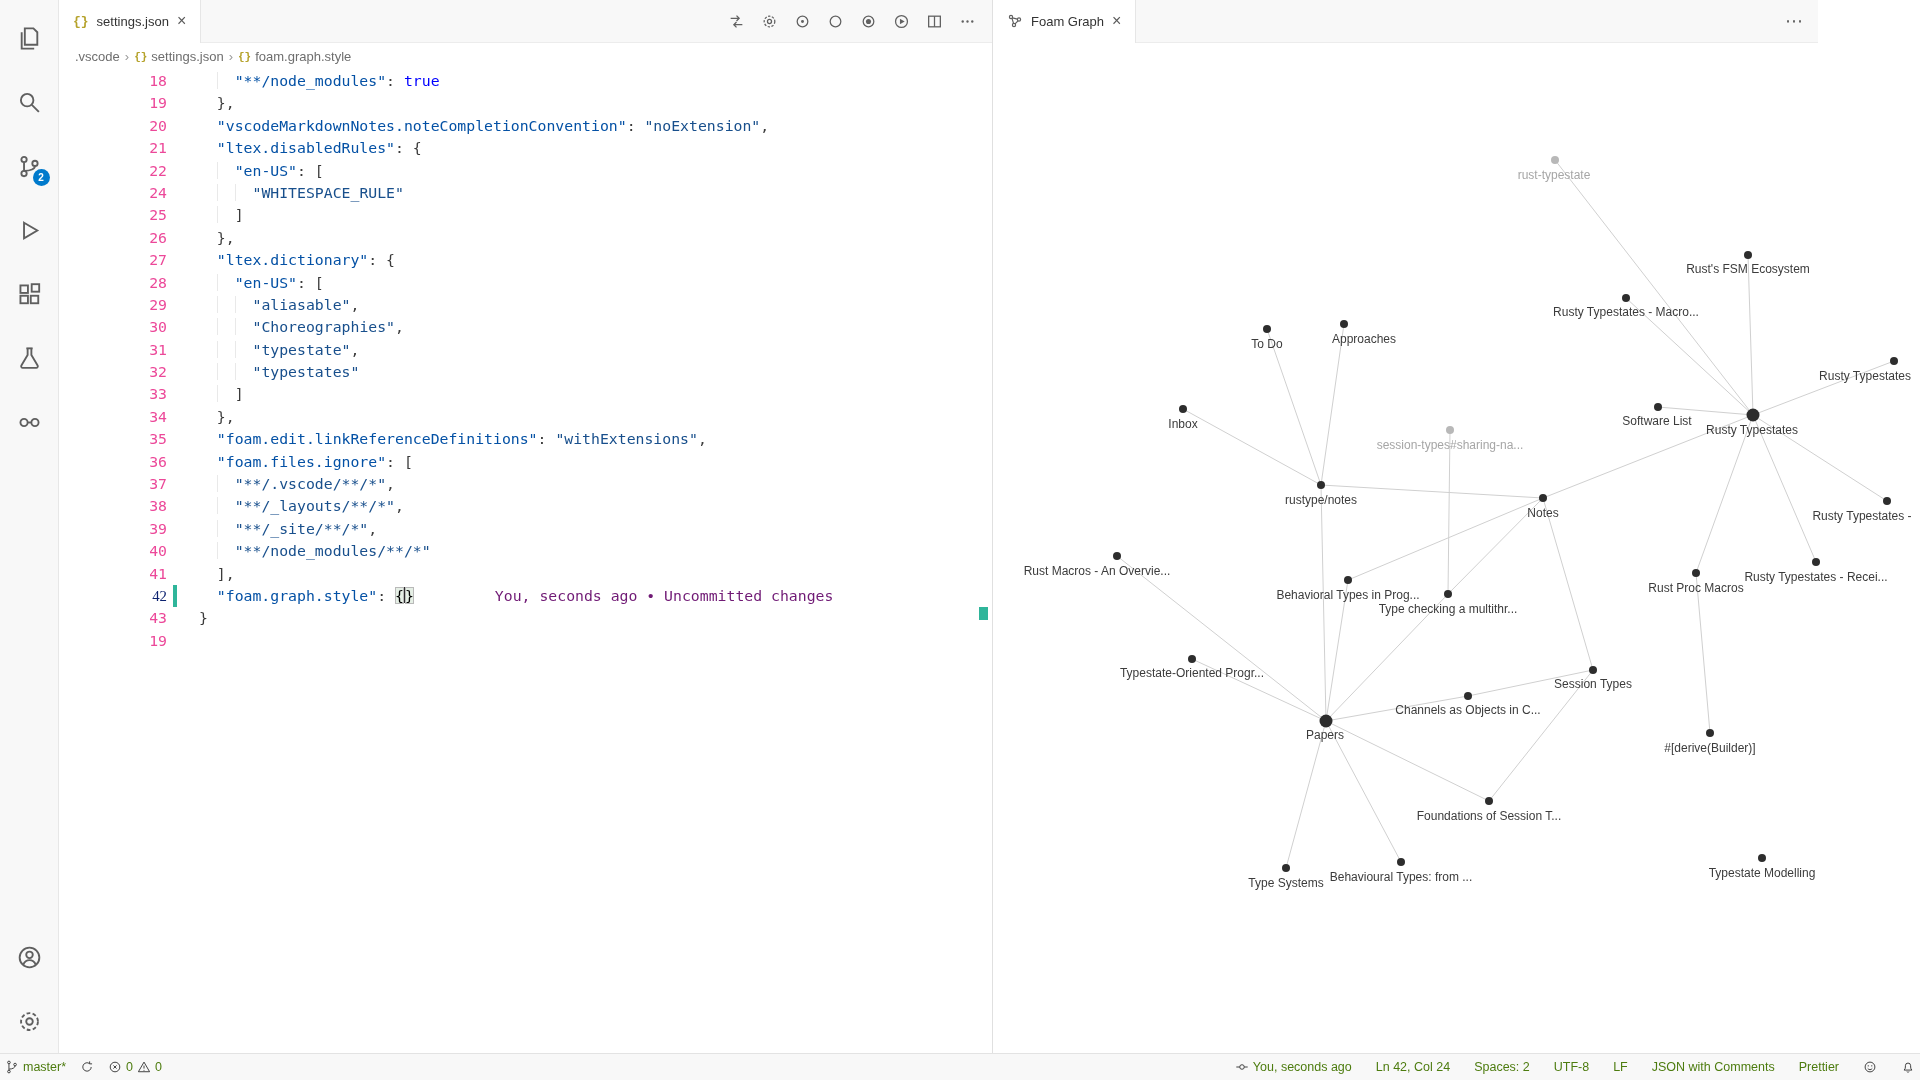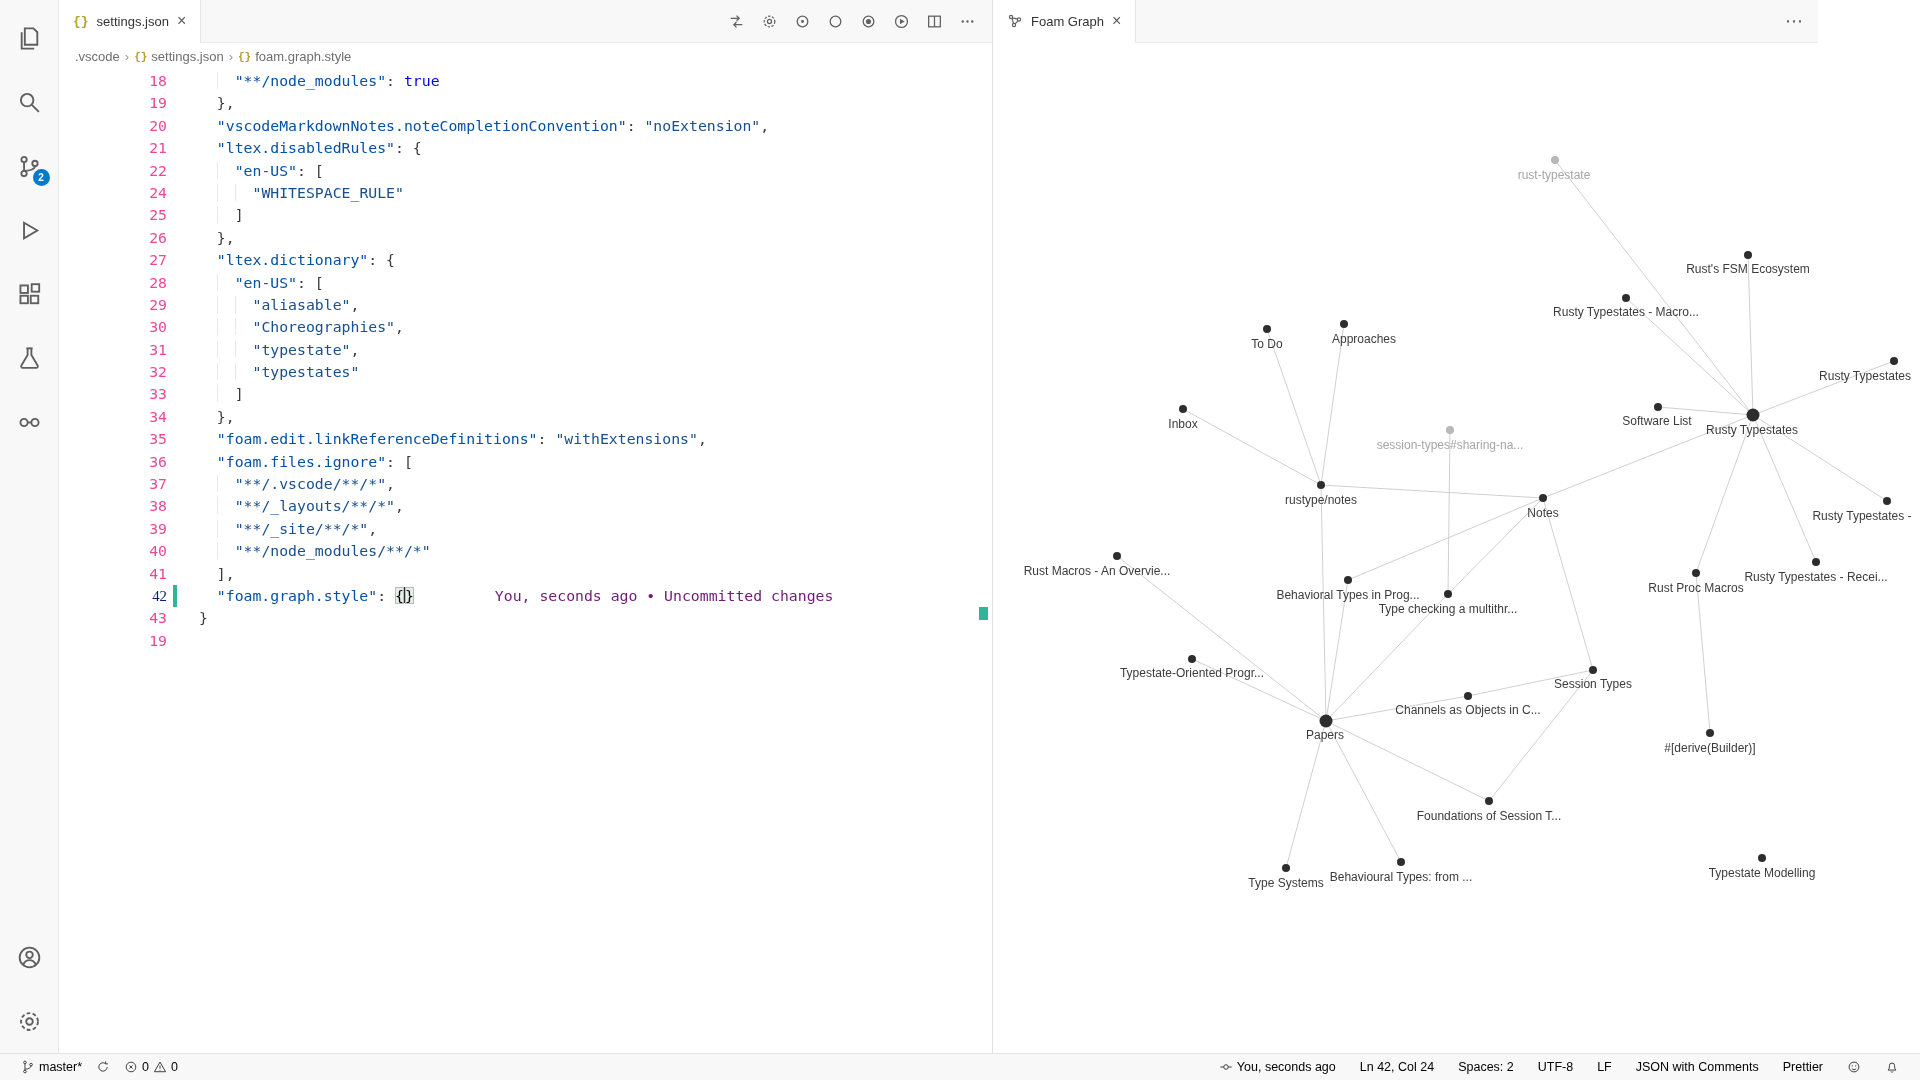--- a/index.html
+++ b/index.html
@@ -73,21 +73,21 @@
   .graph-area { flex:1; position:relative; }
   .edge { stroke:#d0d0d0; stroke-width:1; }
   .gnode { fill:#2d2d2d; }
   .gnode.muted { fill:#b8b8b8; }
   .glabel { font-family:"Liberation Sans",sans-serif; font-size:12px; fill:#3c3c3c;
     text-anchor:middle; }
   .glabel.muted { fill:#a6a6a6; }
 
   
   .statusbar { height:27px; background:#f8f8f8; border-top:1px solid #e3e3e3;
-    display:flex; align-items:center; padding:0 16px; font-size:12.5px; color:#000000;
+    display:flex; align-items:center; padding:0 0; font-size:12.5px; color:#4d7c0f;
     flex:none; }
   .sb-item { display:flex; align-items:center; gap:4px; padding:0 5px; height:100%;
     cursor:pointer; white-space:nowrap; }
   .sb-item svg { width:14px; height:14px; stroke:#3b3b3b; fill:none; stroke-width:1.1; }
   .sb-left { display:flex; align-items:center; gap:4px; }
   .sb-right { margin-left:auto; display:flex; align-items:center; gap:14px; }
 </style>
 </head>
 <body>
 

